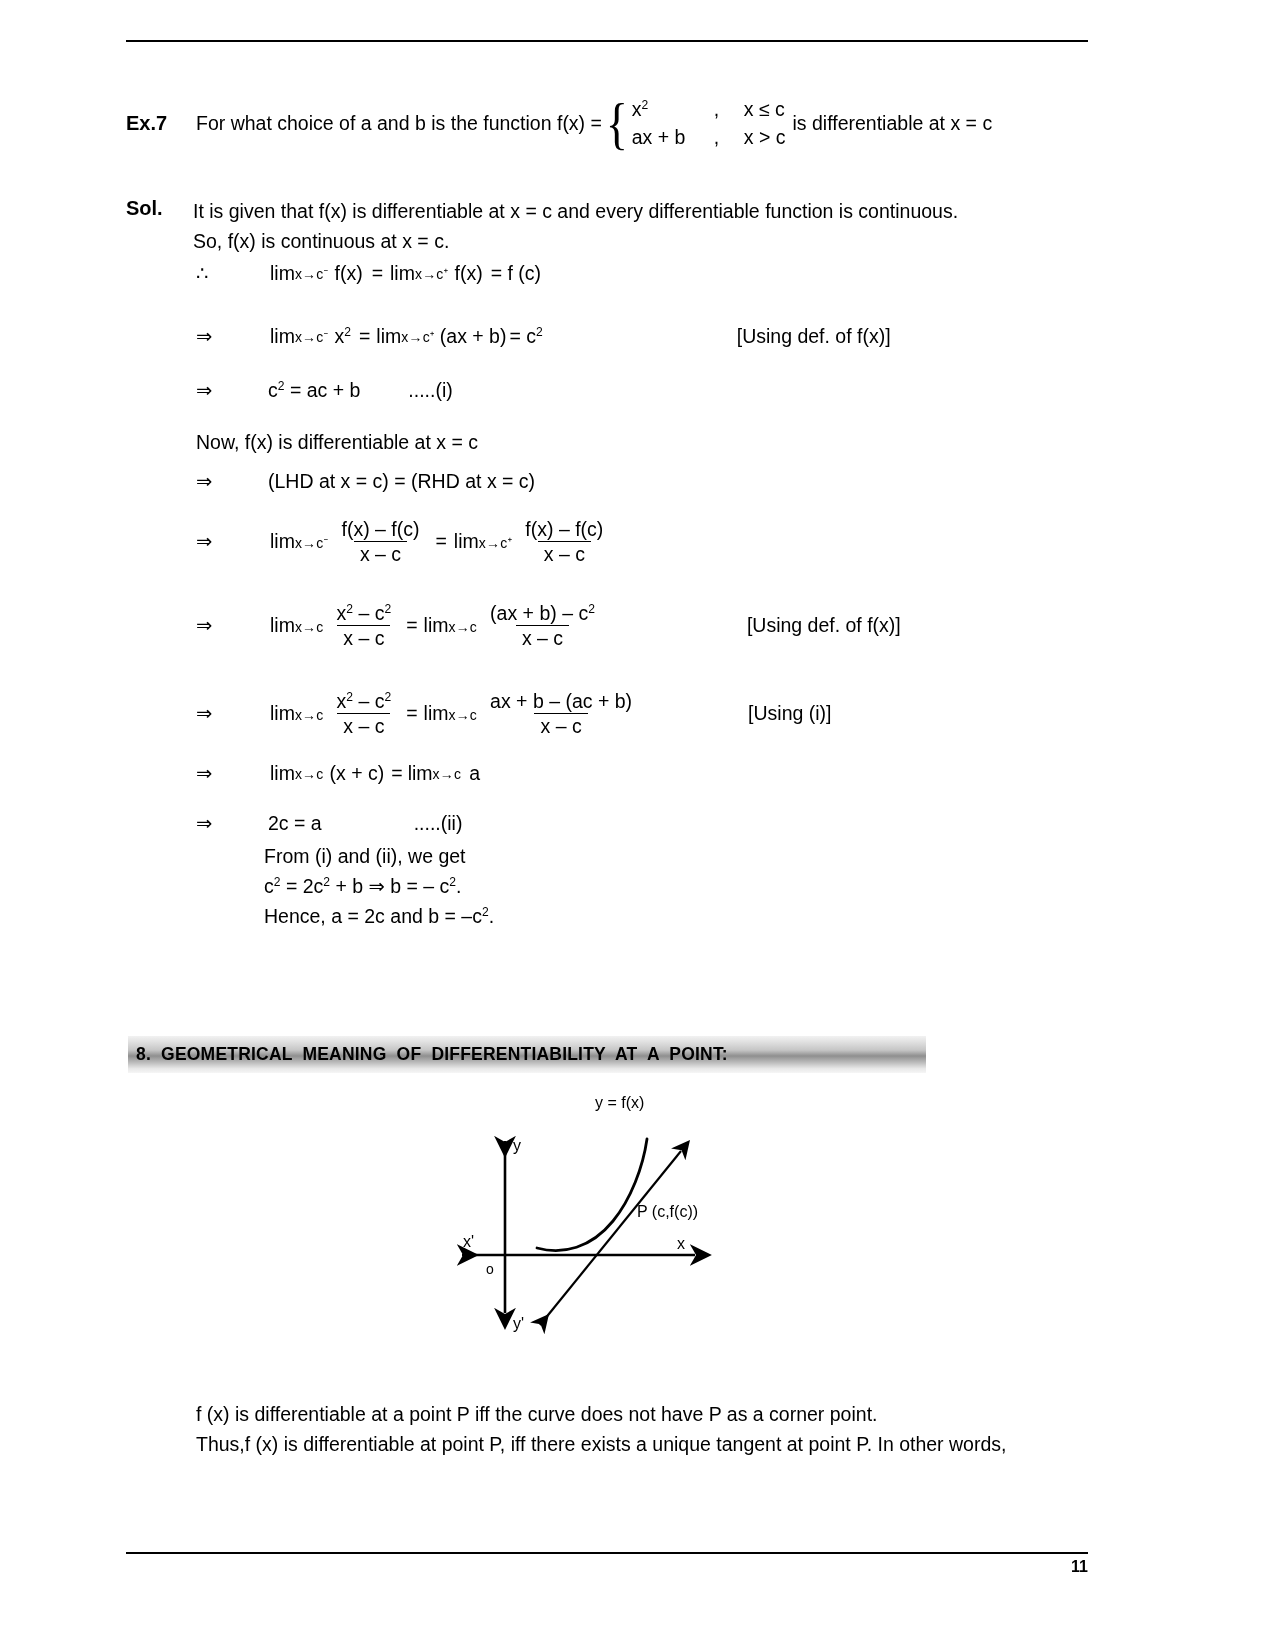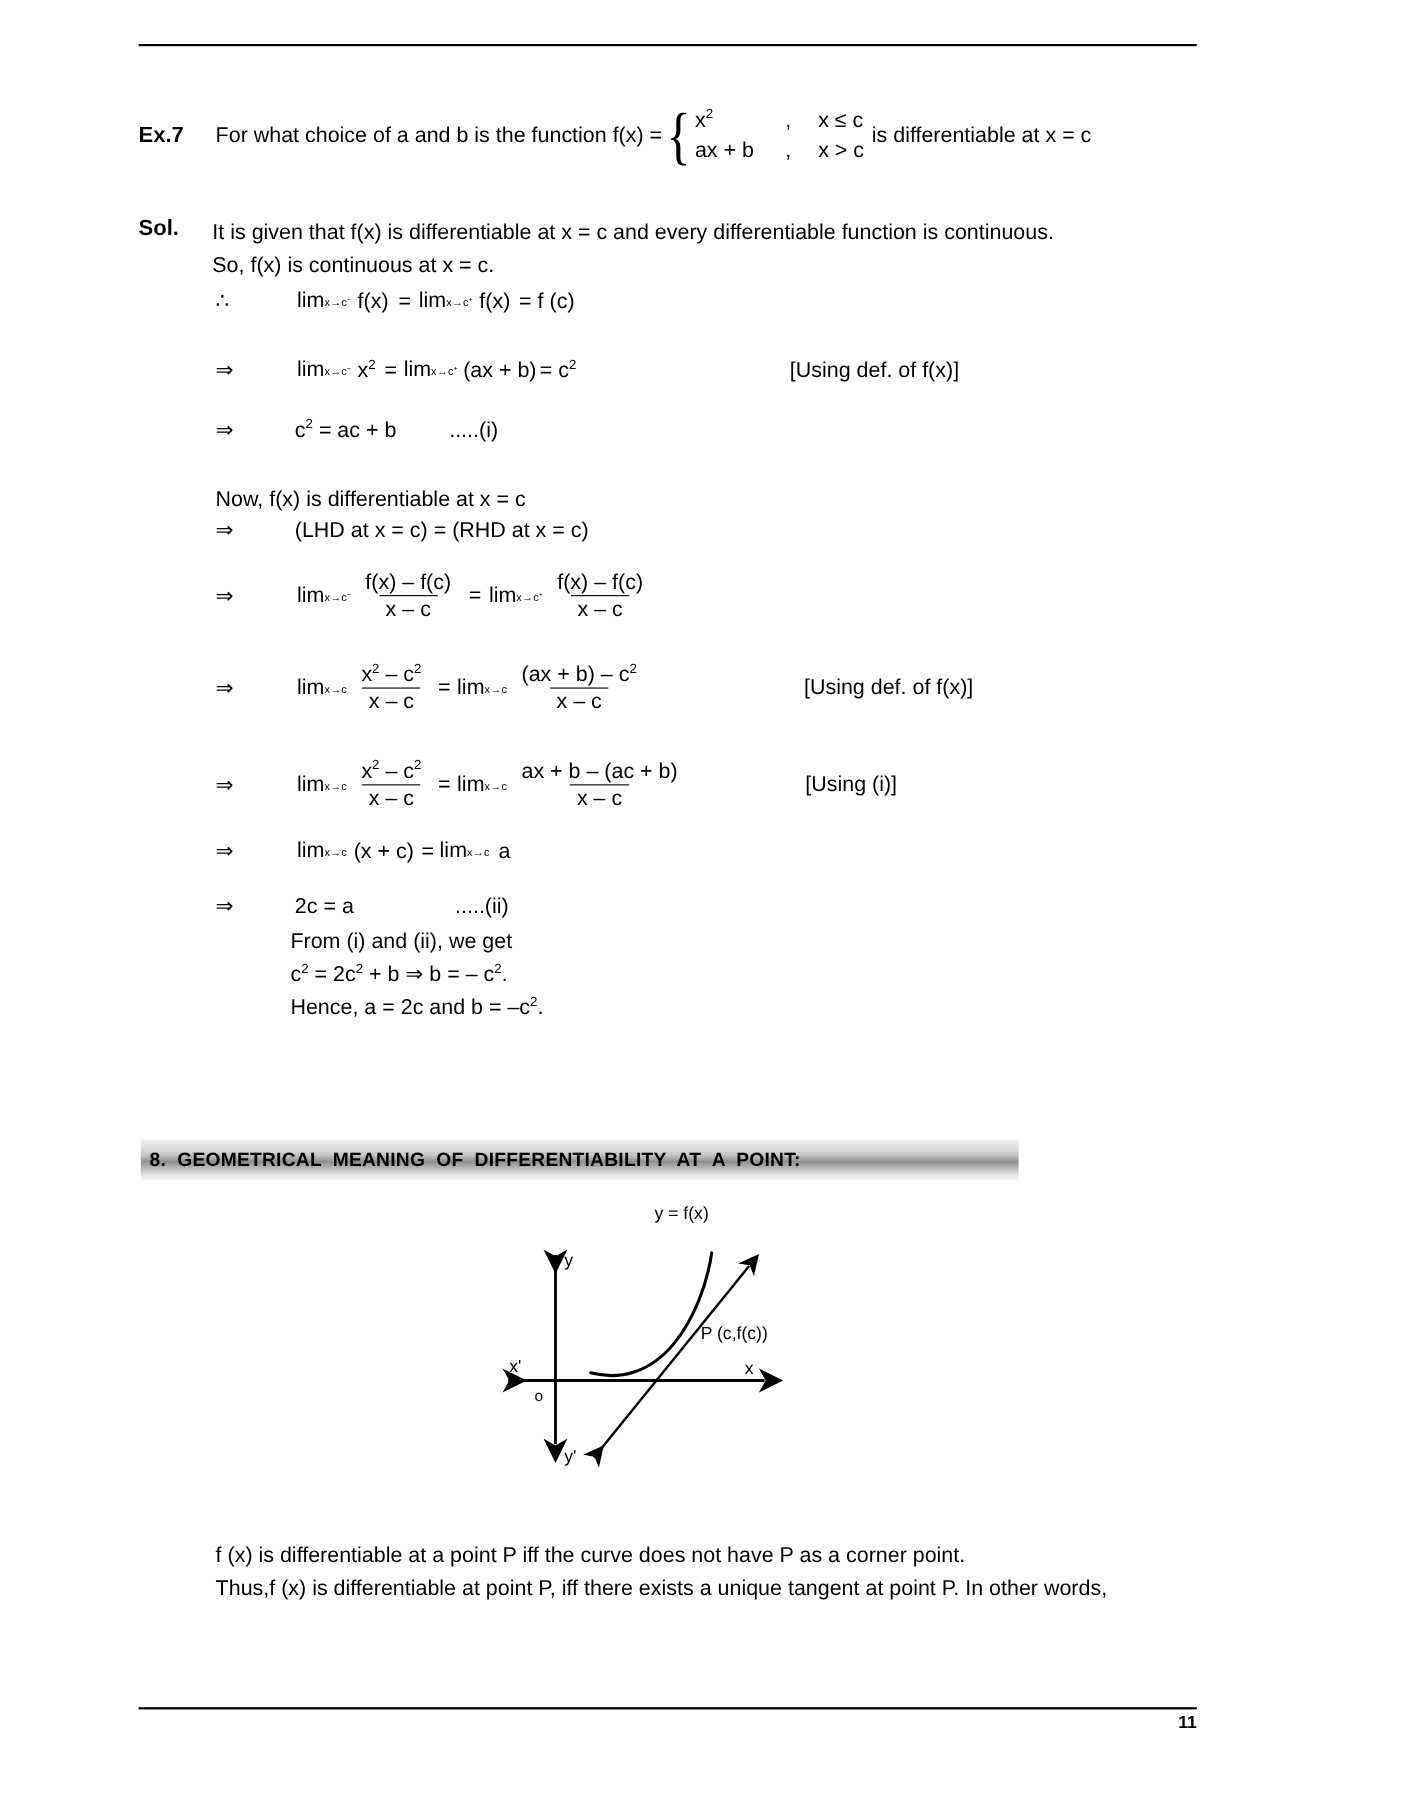--- a/index.html
+++ b/index.html
@@ -57,21 +57,21 @@
   }
 
   
   .limop {
     display: inline-flex;
     align-items: center;
     vertical-align: middle;
     margin: 0 2px;
   }
   .limop .lim-main { font-size: 19.5px; line-height: 1; }
-  .limop .lim-sub  { font-size: 10px; line-height: 1.1; margin-top: 3px; letter-spacing: .2px;}
+  .limop .lim-sub  { font-size: 14px; line-height: 1.1; margin-top: 3px; letter-spacing: .2px;}
 
   
   .frac {
     display: inline-flex;
     flex-direction: column;
     align-items: center;
     vertical-align: middle;
     margin: 0 5px;
   }
   .frac .num { font-size: 19.5px; padding: 0 6px 1px 6px; line-height: 1.15; }
@@ -242,21 +242,21 @@
   <div class="blk" style="left:196px; top:379px;">
     <div class="eqrow">
       <div class="arrow-col">⇒</div>
       <div class="math-line">
         <span><span>c</span><sup class="sm">2</sup><span> = ac + b</span></span>
         <span style="margin-left:48px;">.....(i)</span>
       </div>
     </div>
   </div>
 
-  <div class="blk body-txt" style="left:196px; top:440px;">Now,  f(x) is differentiable at x = c</div>
+  <div class="blk body-txt" style="left:196px; top:428px;">Now,  f(x) is differentiable at x = c</div>
 
   <div class="blk" style="left:196px; top:470px;">
     <div class="eqrow">
       <div class="arrow-col">⇒</div>
       <div class="math-line">(LHD at x = c) = (RHD at x = c)</div>
     </div>
   </div>
 
   <div class="blk" style="left:196px; top:518px;">
     <div class="eqrow">

